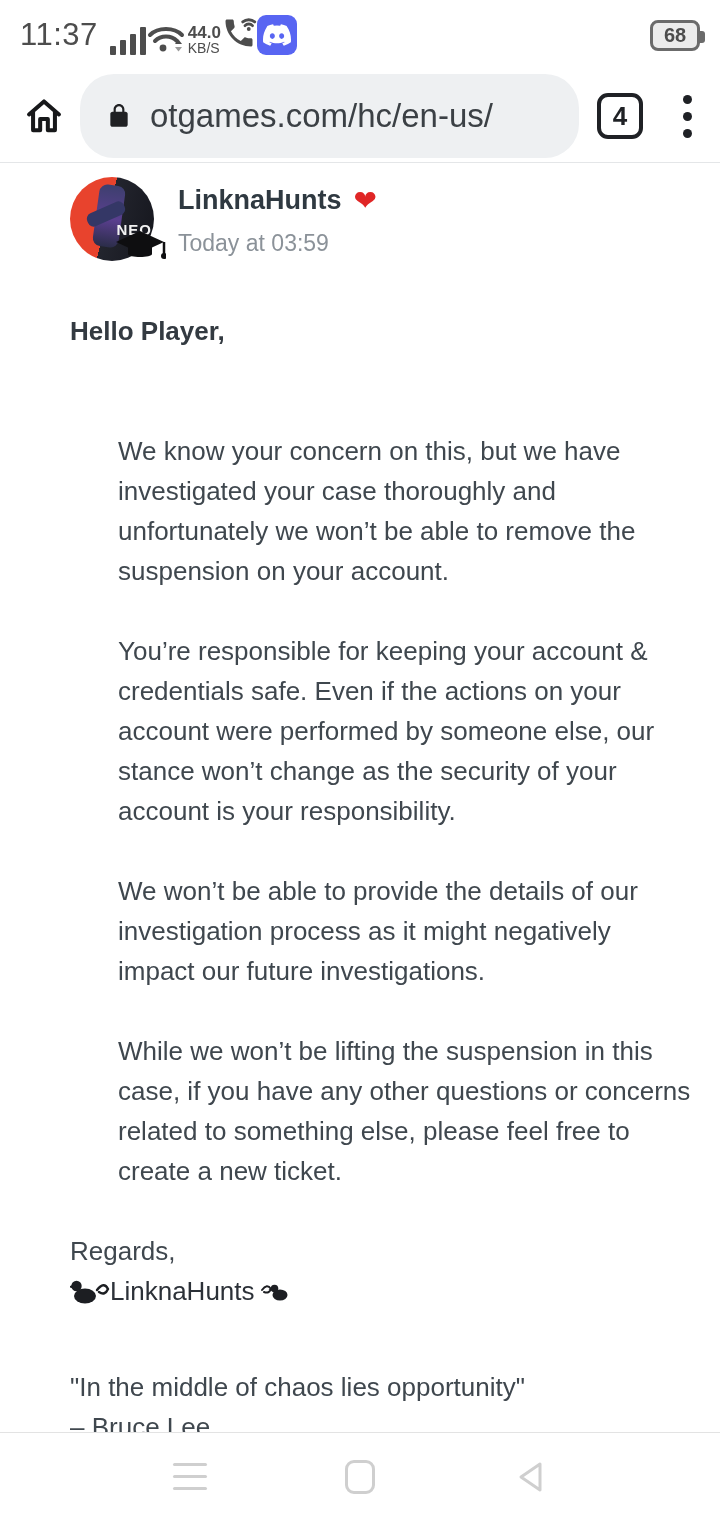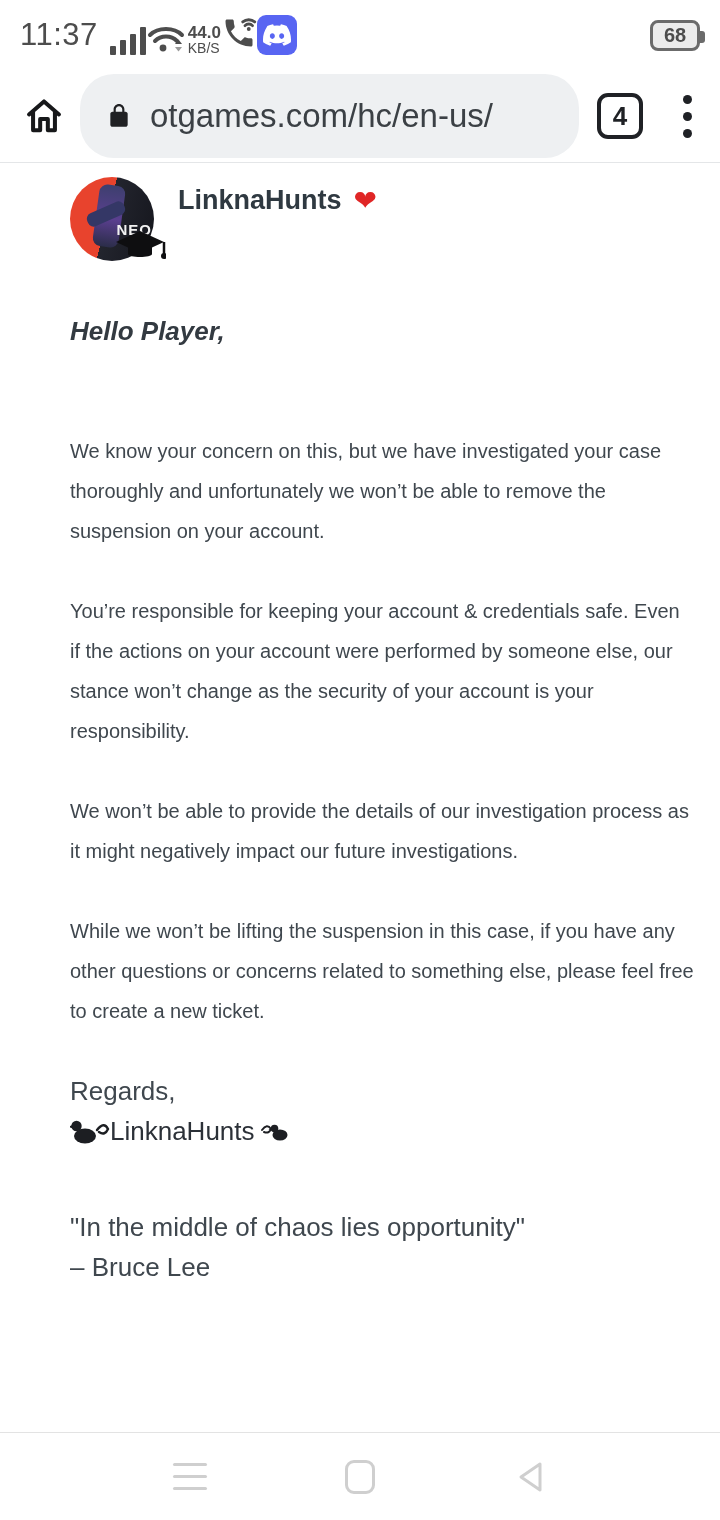--- a/index.html
+++ b/index.html
@@ -59,22 +59,22 @@
   .avatar .neo { position:absolute; right:2px; top:44px; color:#f2f2f2;
     font-size:15px; font-weight:bold; letter-spacing:1px; }
   .avatar .cap { position:absolute; right:-12px; bottom:-8px; }
   .author-block { margin-left:24px; padding-top:8px; }
   .author-line { display:flex; align-items:center; gap:12px; }
   .author-name { font-size:27px; font-weight:bold; color:#2f3941; }
   .heart { font-size:28px; color:#e02626; line-height:1; }
   .timestamp { font-size:23px; color:#8b9299; margin-top:14px; }
 
   .greeting { margin-top:50px; font-size:26px; font-weight:bold; color:#333a41;
-    line-height:40px;font-style:italic; }
-  .body-text p { font-size:20px; line-height:40px; color:#3f474e; margin-top:40px; }
+    line-height:40px; }
+  .body-text p { font-size:26px; line-height:40px; color:#3f474e; margin-top:40px;margin-left:48px; }
   .body-text p.first { margin-top:80px; }
   .regards { margin-top:40px; font-size:26px; line-height:40px; color:#3f474e; }
   .sig-line { display:flex; align-items:center; font-size:26px; line-height:40px;
     color:#2c3138; }
   .quote-block { margin-top:56px; margin-bottom:30px; }
   .quote-block div { font-size:26px; line-height:40px; color:#3f474e; }
 
   
   .bottom-nav { position:absolute; left:0; bottom:0; width:720px; height:88px;
     background:#fff; border-top:1px solid #e3e3e3; display:flex;
@@ -179,20 +179,21 @@
           <path d="M50 13 v12" stroke="#0e0e10" stroke-width="2.5"></path>
           <circle cx="50" cy="27" r="3" fill="#0e0e10"></circle>
         </svg>
       </span>
     </div>
     <div class="author-block">
       <div class="author-line">
         <span class="author-name">LinknaHunts</span>
         <span class="heart">❤</span>
       </div>
+      <div class="timestamp">Today at 03:59</div>
     </div>
   </div>
 
   <div class="greeting">Hello Player,</div>
 
   <div class="body-text">
     <p class="first">We know your concern on this, but we have investigated your case thoroughly and unfortunately we won’t be able to remove the suspension on your account.</p>
     <p>You’re responsible for keeping your account &amp; credentials safe. Even if the actions on your account were performed by someone else, our stance won’t change as the security of your account is your responsibility.</p>
     <p>We won’t be able to provide the details of our investigation process as it might negatively impact our future investigations.</p>
     <p>While we won’t be lifting the suspension in this case, if you have any other questions or concerns related to something else, please feel free to create a new ticket.</p>

